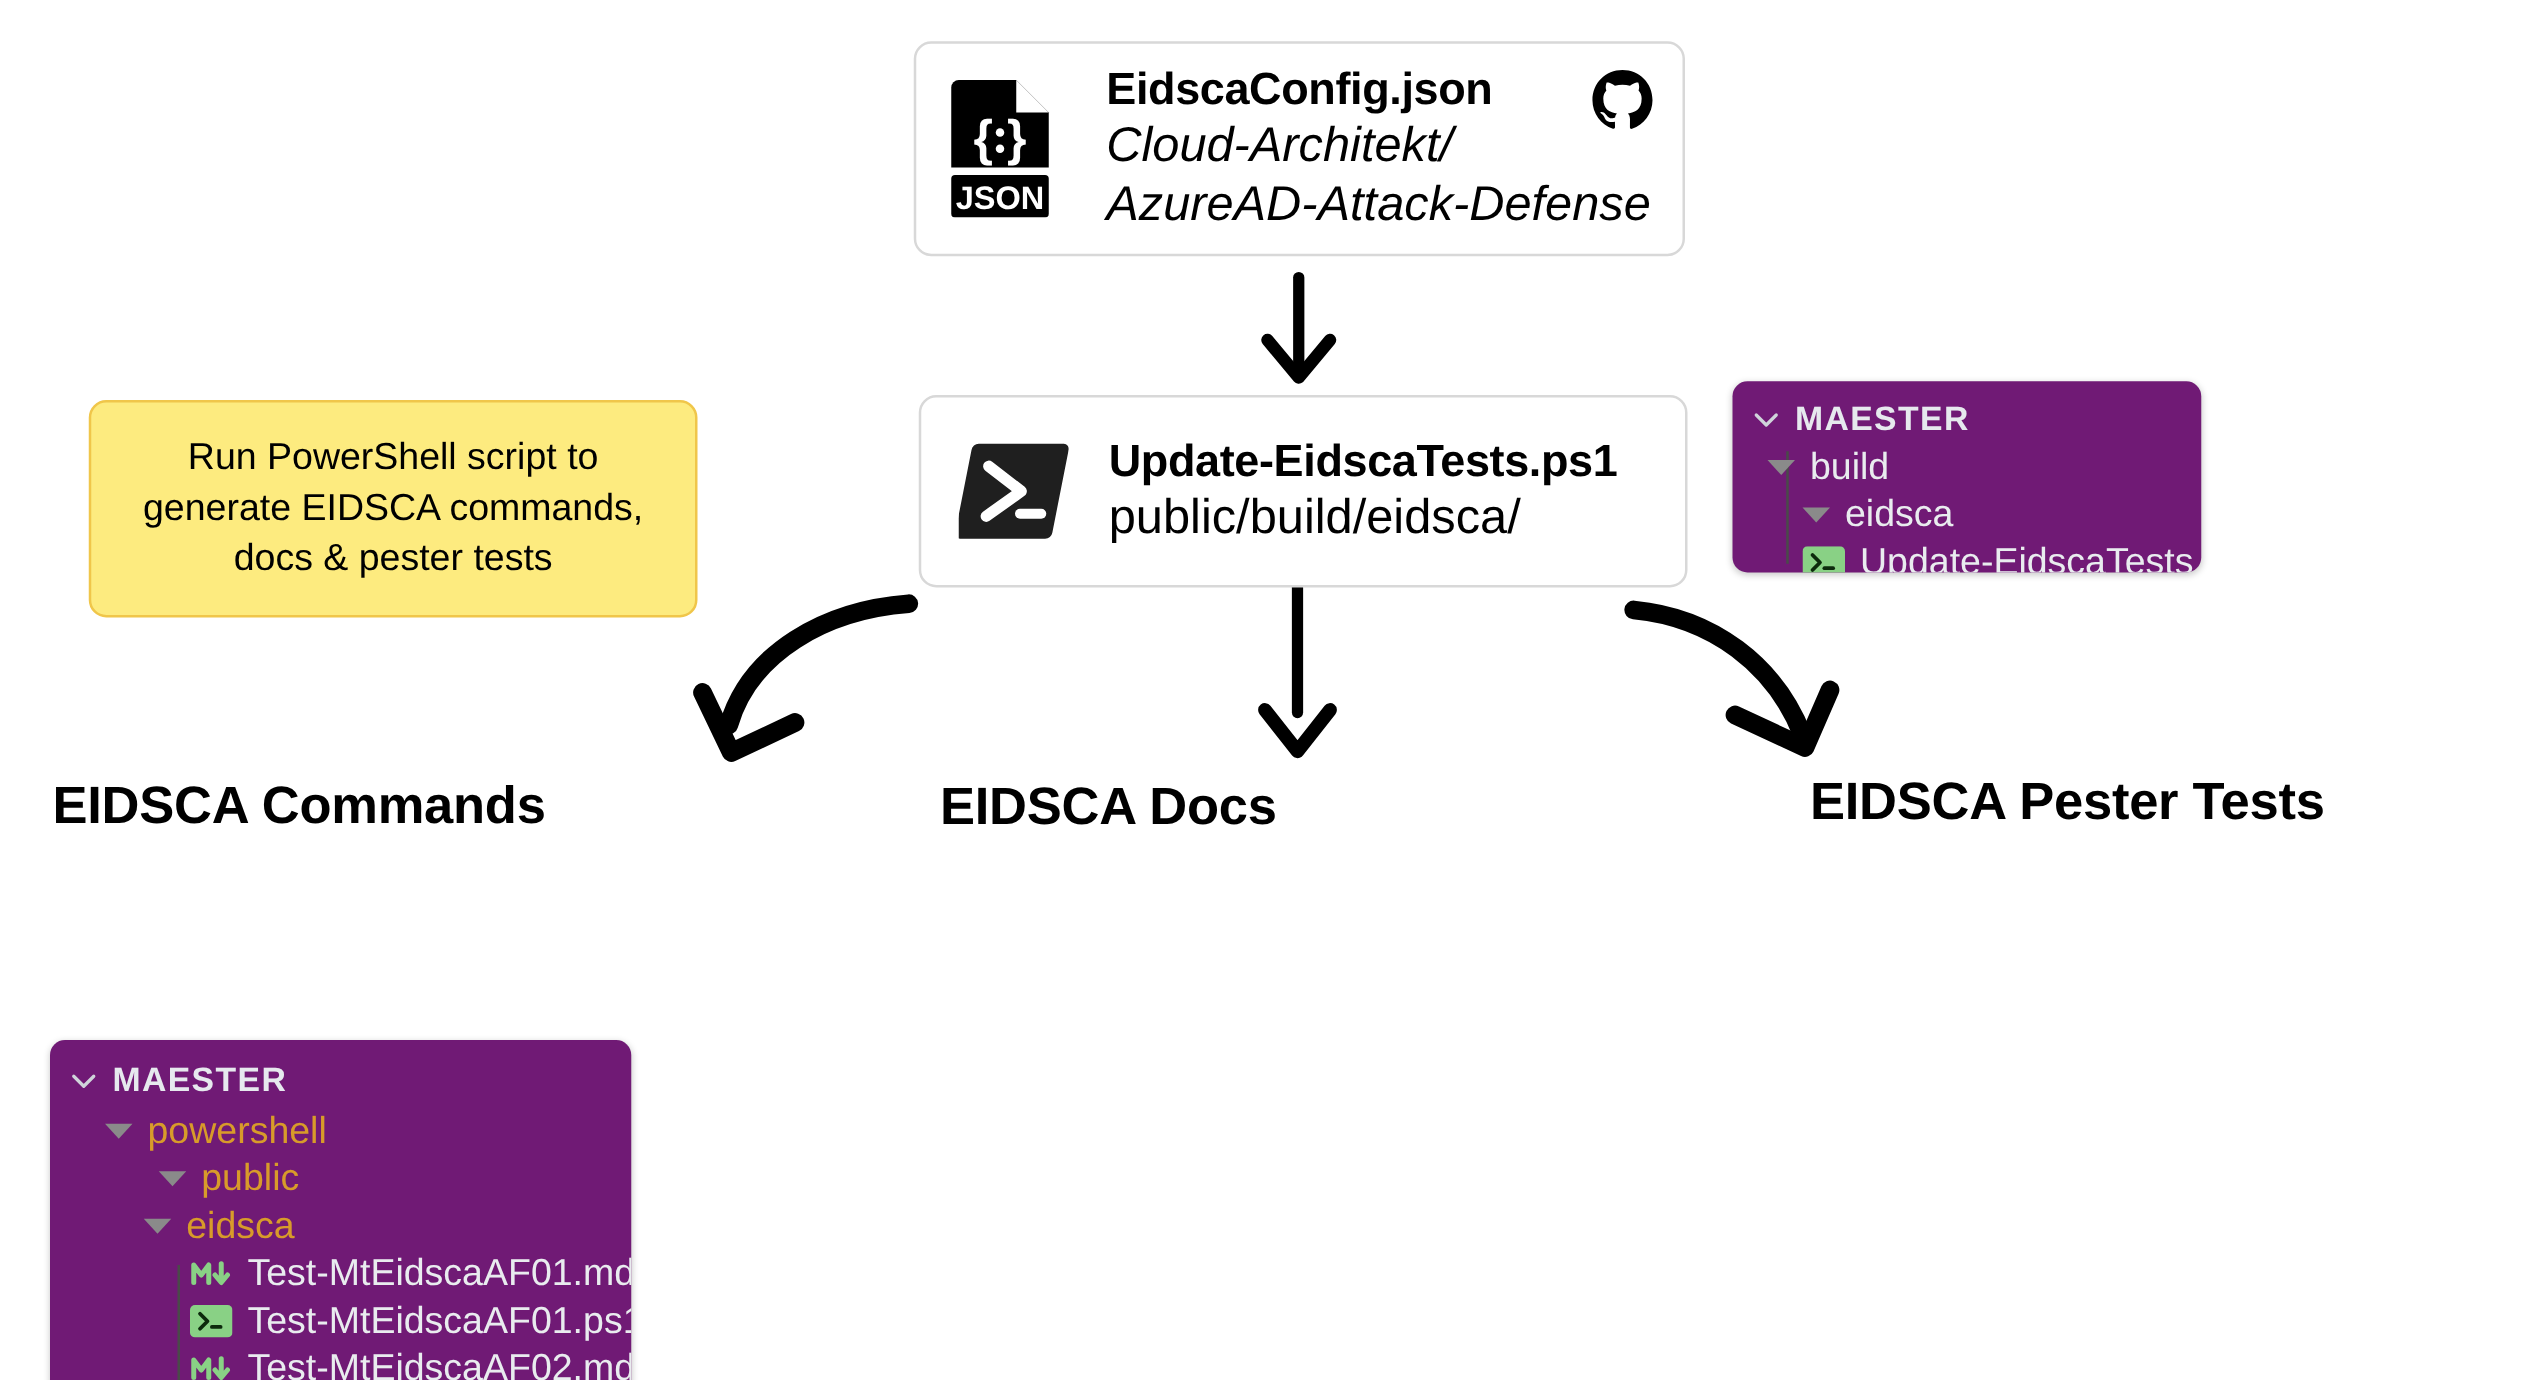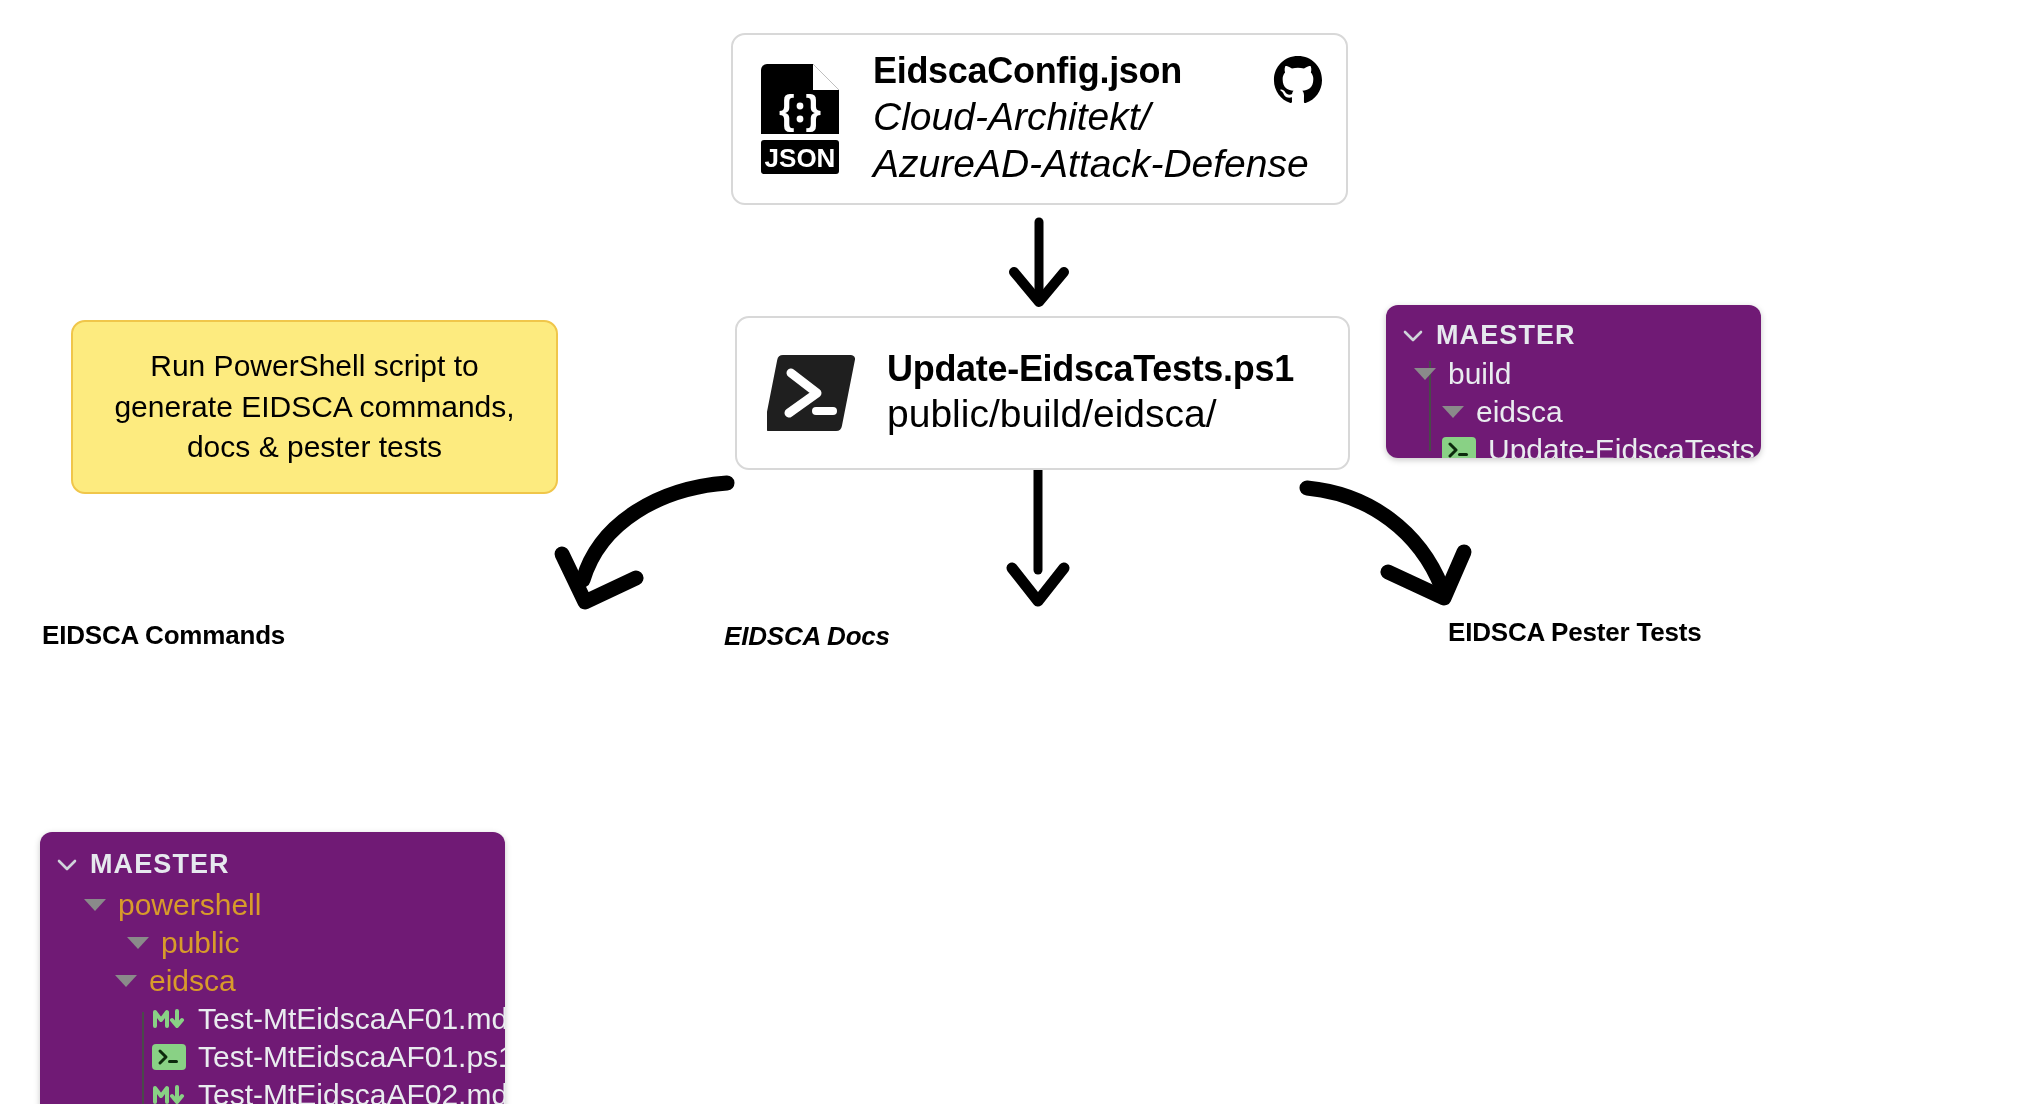--- a/index.html
+++ b/index.html
@@ -98,21 +98,21 @@
 
   
   .guide{
     position:absolute;
     width:2px;
     background:#4a4a4a;
   }
 
   
   .sec-title{
-    font-size:26px;font-weight:bold;color:#000;letter-spacing:-0.2px;
+    font-size:42px;font-weight:bold;color:#000;letter-spacing:-0.2px;
   }
 </style>
 </head>
 <body>
 
 <svg class="abs" style="left:0;top:0;width:2030px;height:1104px;pointer-events:none;">
 
   <g>
     <line x1="1039" y1="222" x2="1039" y2="290" stroke="#000" stroke-width="9" stroke-linecap="round"></line>
     <path d="M1014 272 L1039 302 L1064 272" fill="none" stroke="#000" stroke-width="10" stroke-linecap="round" stroke-linejoin="round"></path>
@@ -140,21 +140,21 @@
       <path d="M4 6 a6 6 0 0 1 6 -6 h46 l26 26 v44 h-78 z" fill="#000"></path>
       <path d="M56 0 l26 26 h-26 z" fill="#ffffff"></path>
       <text x="43" y="60" font-family="Liberation Sans, sans-serif" font-size="40" font-weight="bold" fill="#ffffff" text-anchor="middle">{ }</text>
       <circle cx="43" cy="42" r="3.4" fill="#ffffff"></circle>
       <circle cx="43" cy="55" r="3.4" fill="#ffffff"></circle>
       <rect x="4" y="76" width="78" height="34" rx="3" fill="#000"></rect>
       <text x="43" y="103" font-family="Liberation Sans, sans-serif" font-size="26" font-weight="bold" fill="#ffffff" text-anchor="middle">JSON</text>
     </svg>
   </div>
 
-  <div class="card-text" style="margin-left:30px;">
+  <div class="card-text" style="margin-left:42px;">
     <div class="card-title">EidscaConfig.json</div>
     <div class="card-sub ital">Cloud-Architekt/</div>
     <div class="card-sub ital">AzureAD-Attack-Defense</div>
   </div>
 
   <span class="gh-mark">
     <svg viewBox="0 0 24 24" width="52" height="52" aria-hidden="true">
       <path fill="#000" d="M12 .5C5.73.5.9 5.33.9 11.6c0 4.9 3.17 9.06 7.57 10.53.55.1.76-.24.76-.53
         0-.26-.01-1.13-.02-2.05-3.08.67-3.73-1.31-3.73-1.31-.5-1.29-1.23-1.63-1.23-1.63-1-.69.08-.67.08-.67
         1.11.08 1.7 1.14 1.7 1.14.99 1.7 2.6 1.21 3.23.92.1-.72.39-1.21.7-1.49-2.46-.28-5.05-1.23-5.05-5.48
@@ -273,15 +273,15 @@
       <svg viewBox="0 0 34 26" width="34" height="26">
         <path d="M3 20 L3 6 L9 14 L15 6 L15 20" fill="none" stroke="#89d185" stroke-width="4" stroke-linecap="round" stroke-linejoin="round"></path>
         <path d="M25 5 L25 19 M20 14 L25 20 L30 14" fill="none" stroke="#89d185" stroke-width="4" stroke-linecap="round" stroke-linejoin="round"></path>
       </svg>
     </span>
     <span class="lbl file c-white">Test-MtEidscaAF02.md</span>
   </div>
 
 </div>
 
-<div class="abs sec-title" style="left:724px;top:621px;font-style:italic;">EIDSCA Docs</div>
+<div class="abs sec-title" style="left:752px;top:621px;">EIDSCA Docs</div>
 
 <div class="abs sec-title" style="left:1412px;top:617px;margin-left:36px;">EIDSCA Pester Tests</div>
 
 </body></html>

